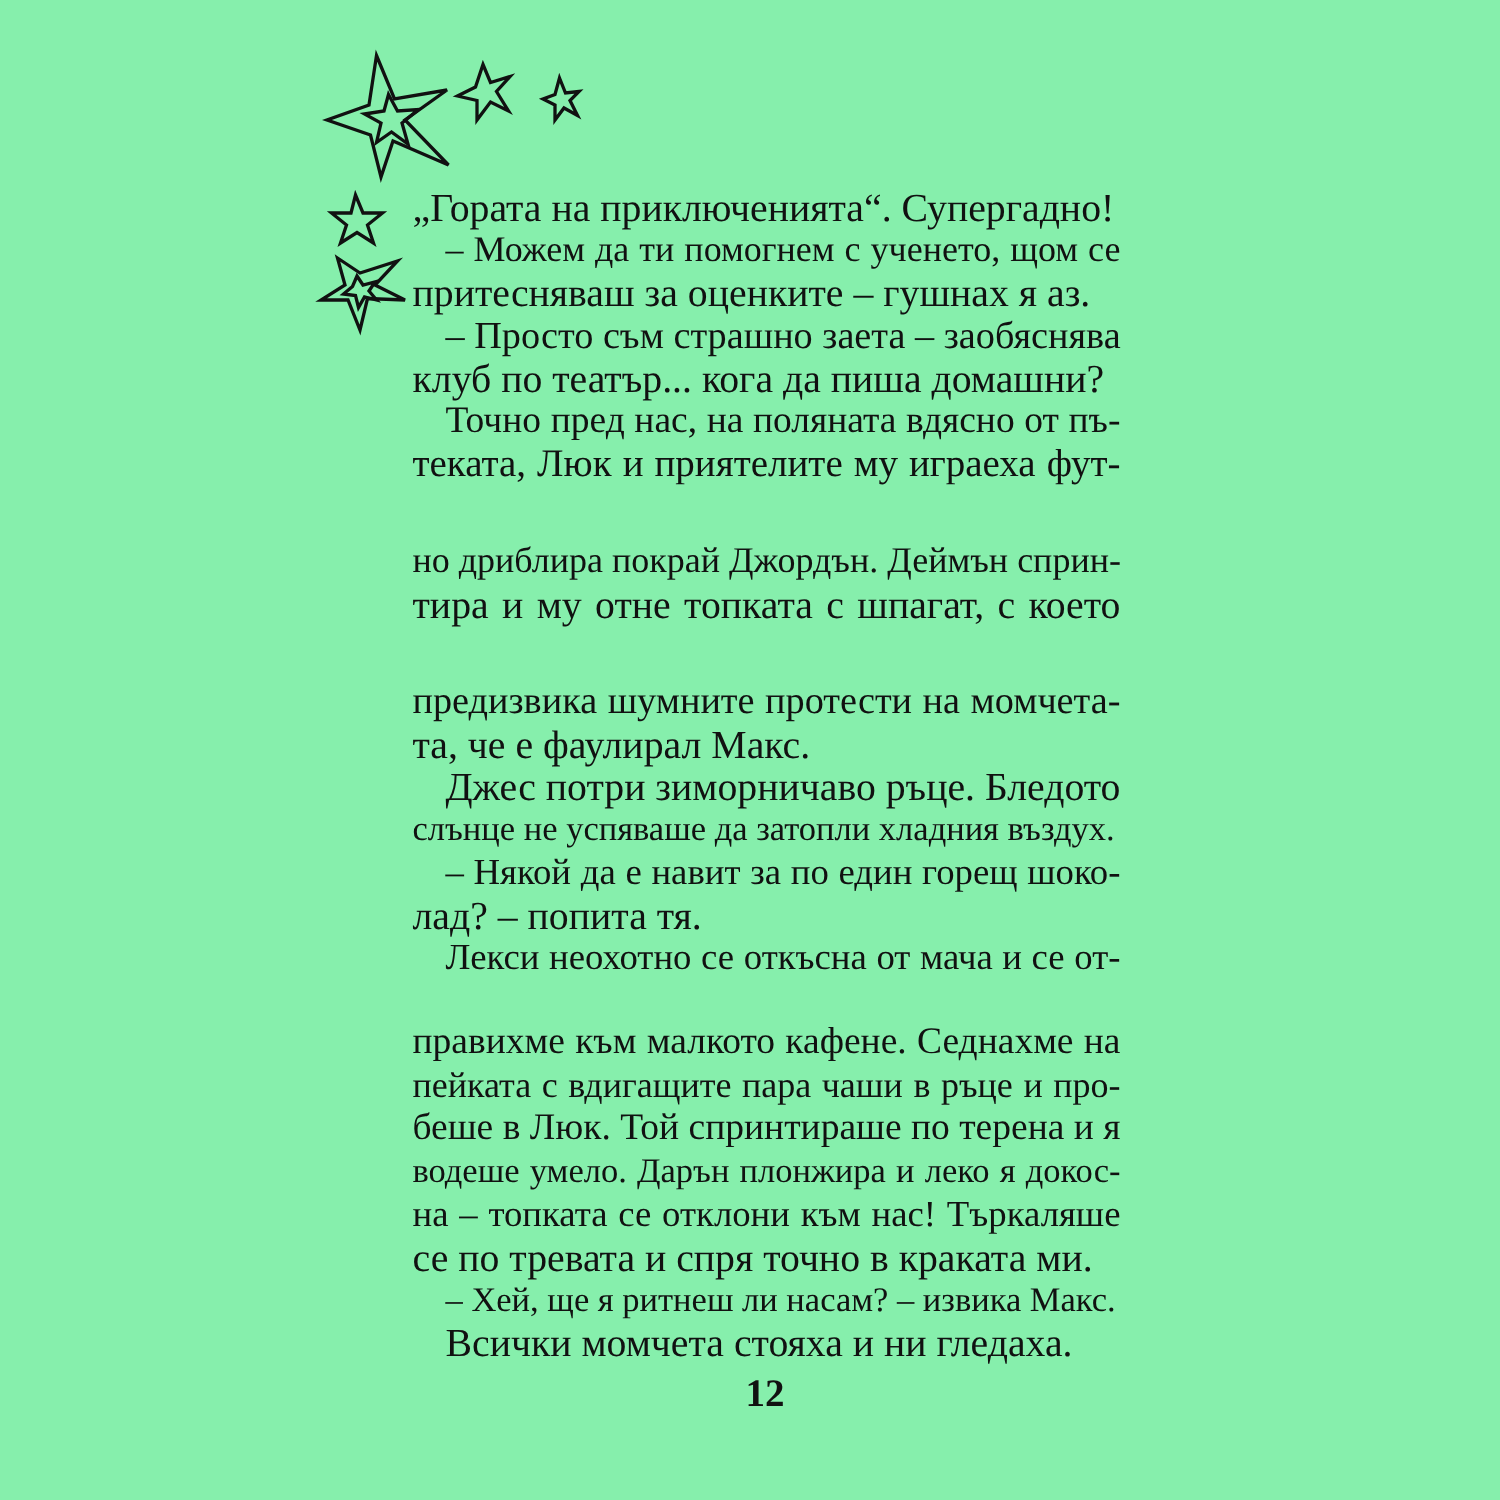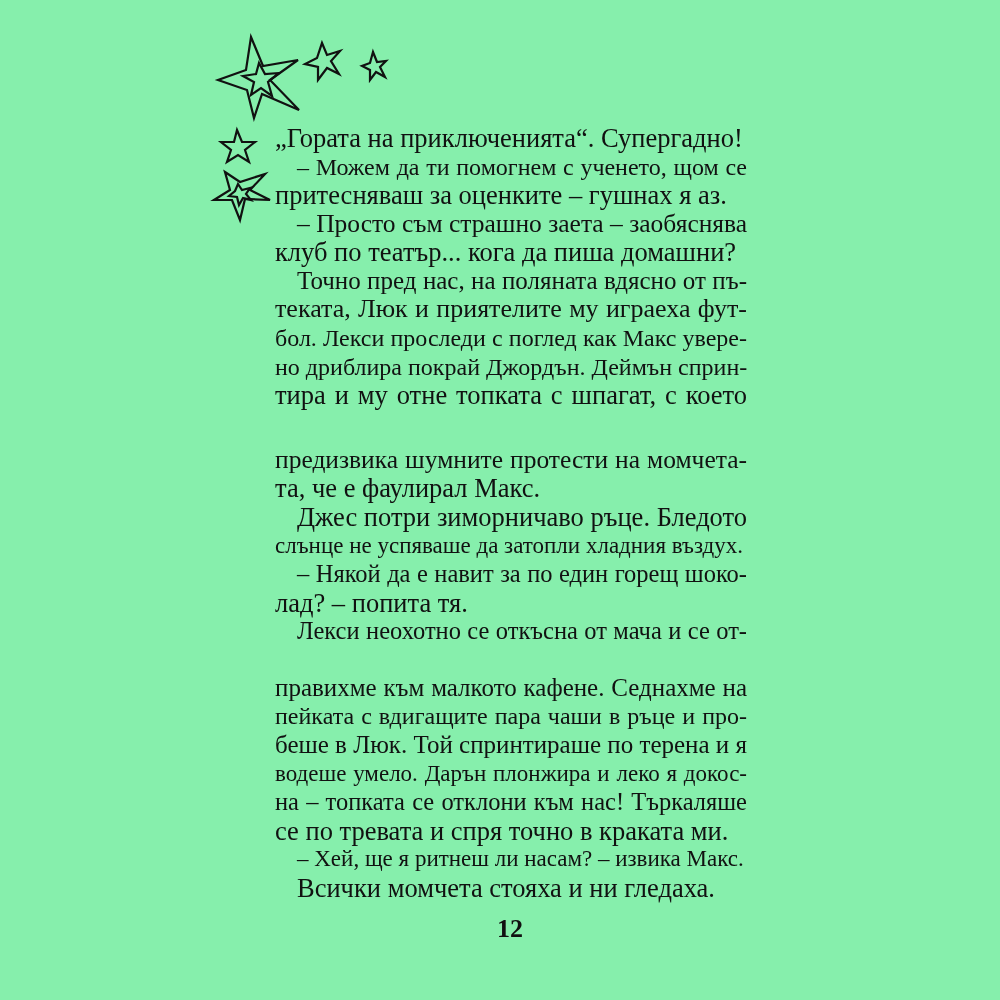--- a/index.html
+++ b/index.html
@@ -91,22 +91,21 @@
   </svg>
 
   <div class="text-block">
     <span class="line" style="text-align-last: left; height: 28.5926px; line-height: 28.5926px; font-size: 26.5px;">„Гората на приключенията“. Супергадно!</span>
     <span class="line indent" style="height: 28.5926px; line-height: 28.5926px; font-size: 24px;">– Можем да ти помогнем с ученето, щом се</span>
     <span class="line last" style="height: 28.5926px; line-height: 28.5926px; font-size: 26.5px;">притесняваш за оценките – гушнах я аз.</span>
     <span class="line indent" style="height: 28.5926px; line-height: 28.5926px; font-size: 25.5px;">– Просто съм страшно заета – заобяснява</span>
     <span class="line last" style="height: 28.5926px; line-height: 28.5926px; font-size: 26.5px;">клуб по театър... кога да пиша домашни?</span>
     <span class="line indent" style="height: 28.5926px; line-height: 28.5926px; font-size: 25px;">Точно пред нас, на поляната вдясно от пъ-</span>
     <span class="line" style="height: 28.5926px; line-height: 28.5926px; font-size: 26px;">теката, Люк и приятелите му играеха фут-</span>
-    <span class="line" style="height: 28.5926px; line-height: 28.5926px; font-size: 24px;">бол. Лекси проследи с поглед как Макс увере-</span>
-    <span class="line" style="height: 28.5926px; line-height: 28.5926px; font-size: 24px;">но дриблира покрай Джордън. Деймън сприн-</span>
+    <span class="line" style="height: 28.5926px; line-height: 28.5926px; font-size: 24px; margin-top: 36px;">но дриблира покрай Джордън. Деймън сприн-</span>
     <span class="line" style="height: 28.5926px; line-height: 28.5926px; font-size: 26.5px;">тира и му отне топката с шпагат, с което</span>
     <span class="line" style="height: 28.5926px; line-height: 28.5926px; font-size: 25.5px; margin-top: 36px;">предизвика шумните протести на момчета-</span>
     <span class="line last" style="height: 28.5926px; line-height: 28.5926px; font-size: 26.5px;">та, че е фаулирал Макс.</span>
     <span class="line indent" style="height: 28.5926px; line-height: 28.5926px; font-size: 26.5px;">Джес потри зиморничаво ръце. Бледото</span>
     <span class="line last" style="height: 28.5926px; line-height: 28.5926px; font-size: 23px;">слънце не успяваше да затопли хладния въздух.</span>
     <span class="line indent" style="height: 28.5926px; line-height: 28.5926px; font-size: 24.5px;">– Някой да е навит за по един горещ шоко-</span>
     <span class="line last" style="height: 28.5926px; line-height: 28.5926px; font-size: 26.5px;">лад? – попита тя.</span>
     <span class="line indent" style="height: 28.5926px; line-height: 28.5926px; font-size: 24.5px;">Лекси неохотно се откъсна от мача и се от-</span>
     <span class="line" style="height: 28.5926px; line-height: 28.5926px; font-size: 25px; margin-top: 28px;">правихме към малкото кафене. Седнахме на</span>
     <span class="line" style="height: 28.5926px; line-height: 28.5926px; font-size: 24px;">пейката с вдигащите пара чаши в ръце и про-</span>

